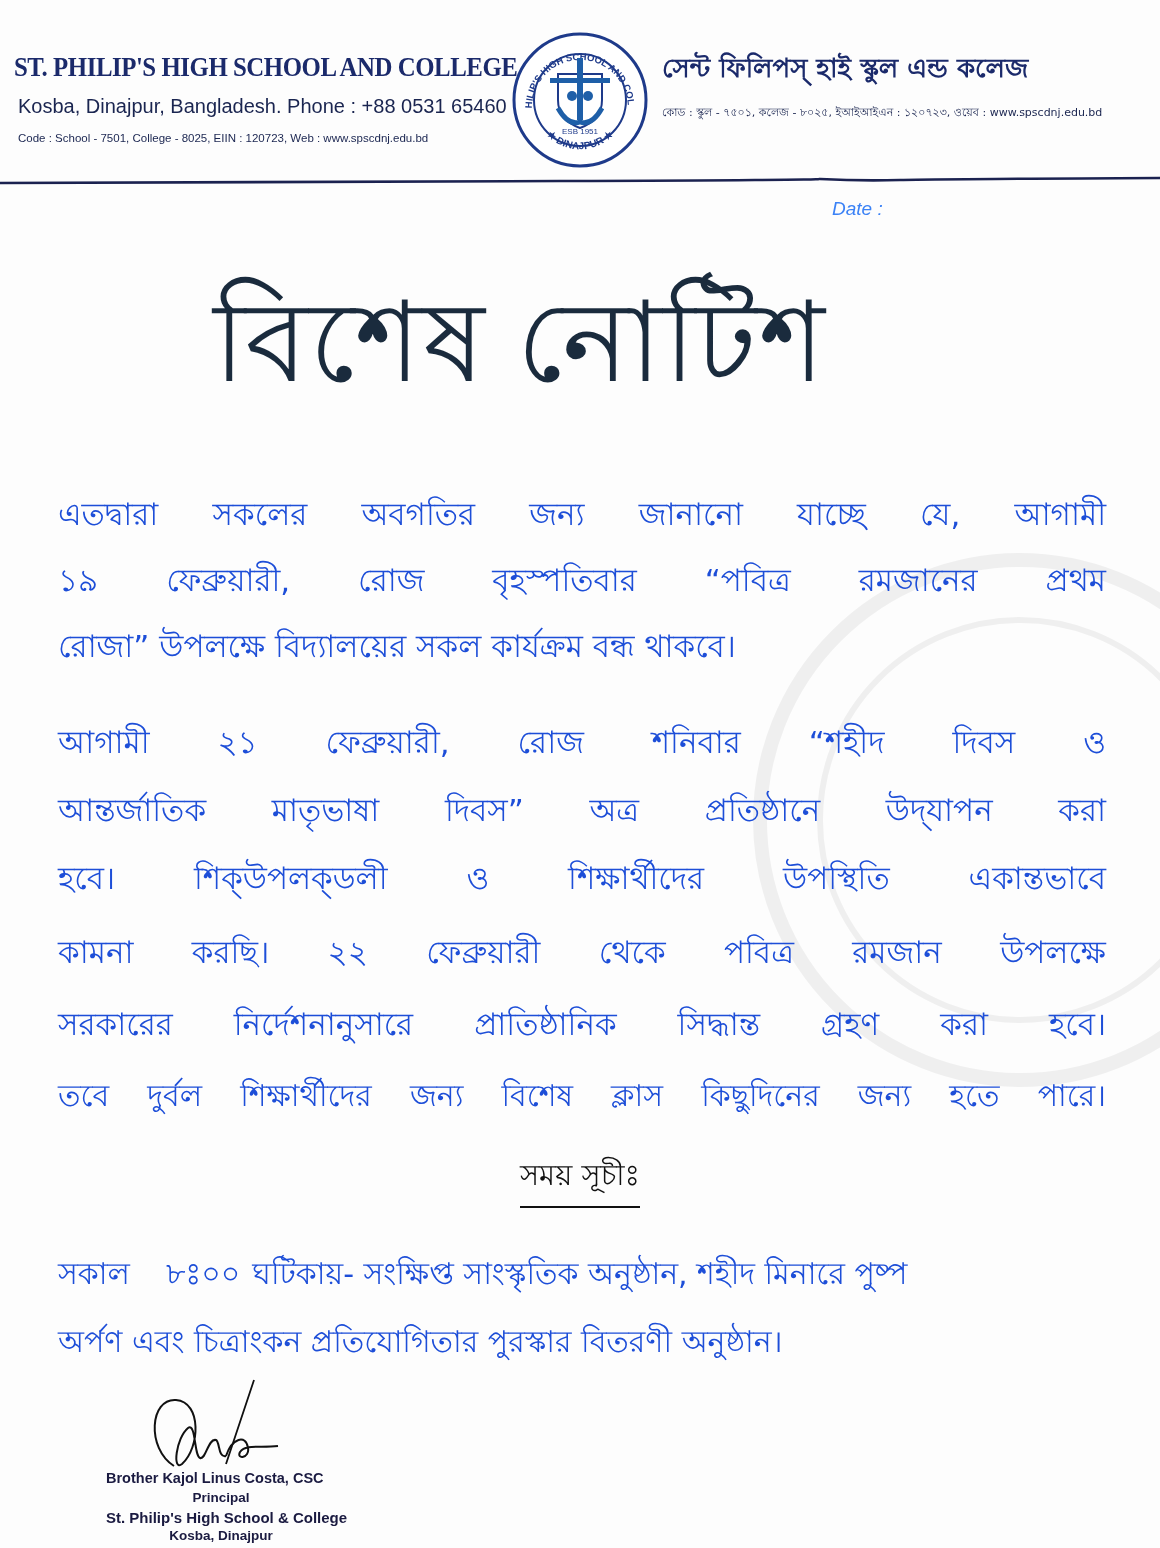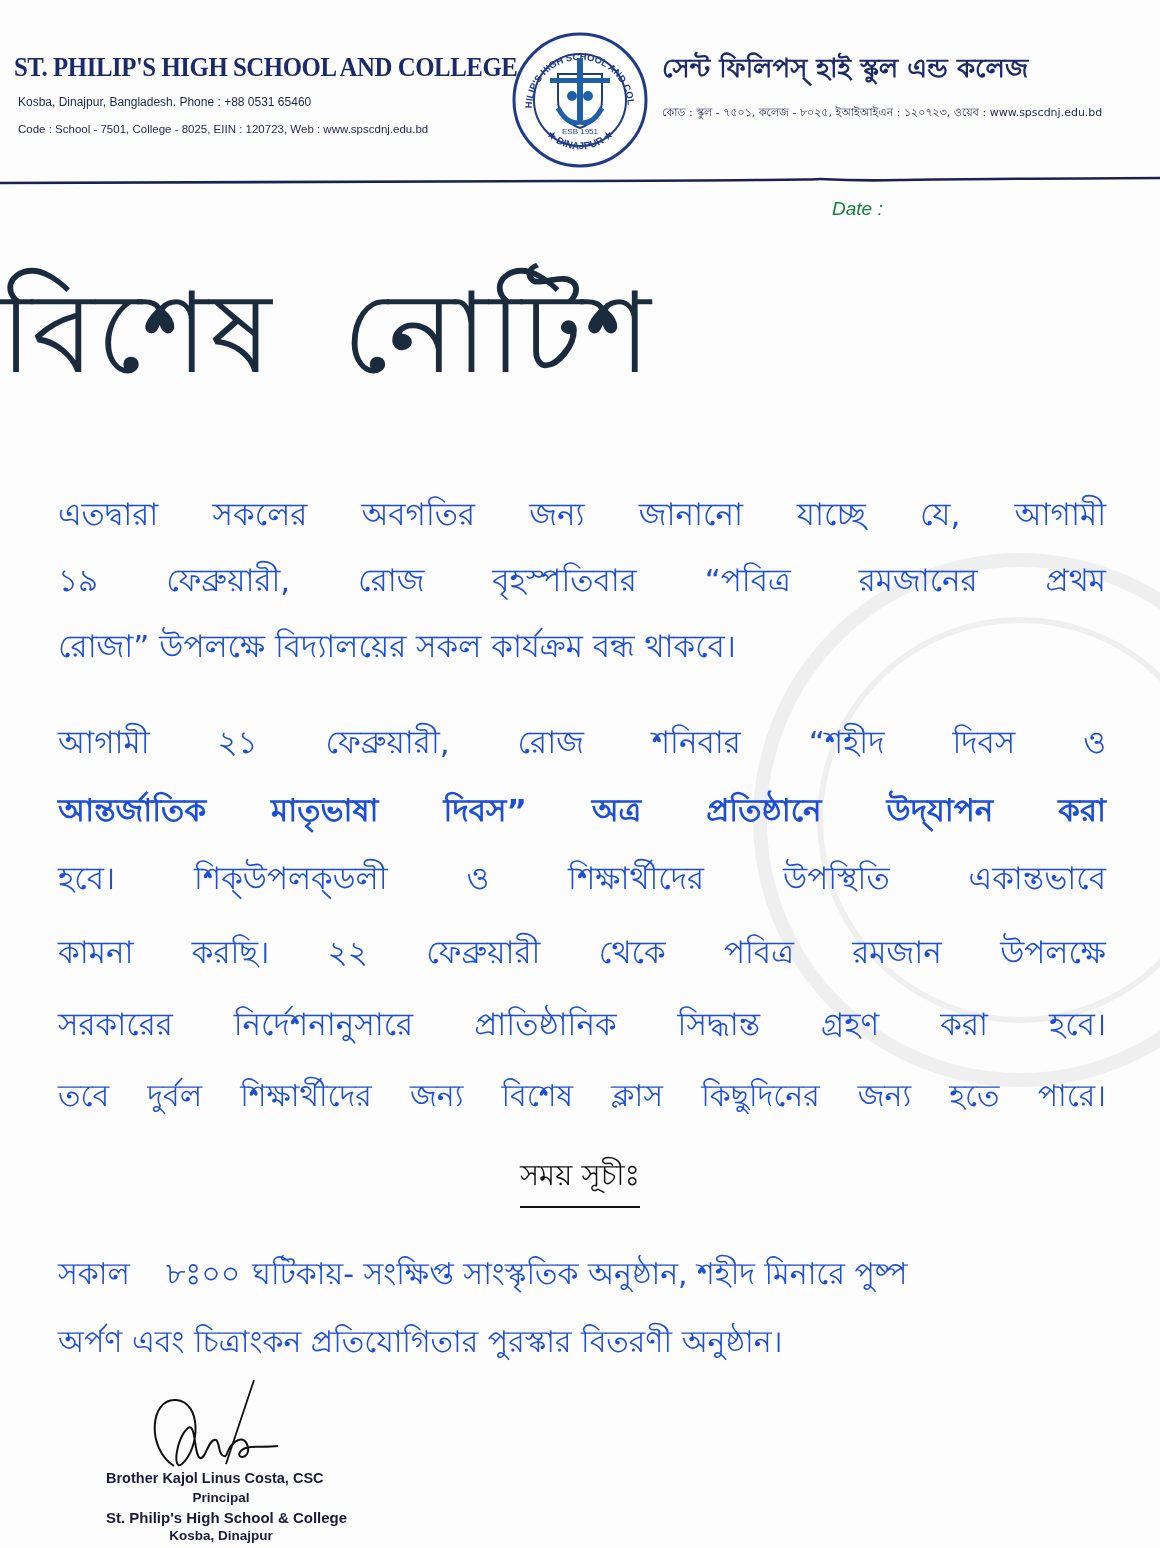--- a/index.html
+++ b/index.html
@@ -40,21 +40,21 @@
       font-size: 27px;
       color: #1b2a6b;
       letter-spacing: -0.5px;
       white-space: nowrap;
       transform: scaleX(0.92);
       transform-origin: left center;
     }
     .lh-left .address-en {
       margin-top: 12px;
       font-family: "Liberation Sans", sans-serif;
-      font-size: 12px;
+      font-size: 20px;
       color: #1a2550;
       white-space: nowrap;
       padding-left: 4px;
     }
     .lh-left .code-en {
       margin-top: 14px;
       font-family: "Liberation Sans", sans-serif;
       font-size: 11.5px;
       color: #1a2550;
       white-space: nowrap;
@@ -101,29 +101,30 @@
       width: 1160px;
       height: 12px;
     }
 
     .date-label {
       position: absolute;
       left: 832px; top: 198px;
       font-family: "Liberation Sans", sans-serif;
       font-style: italic;
       font-size: 19px;
-      color: #15803d;
+      color: #3b82f6;
     }
 
     
     .notice-title {
       position: absolute;
       left: 0; top: 268px;
       width: 1040px;
-      font-family: Liberation Mono, monospace;
+      text-align: center;
+      font-family: Liberation Serif, serif;
       font-size: 112px;
       font-weight: normal;
       color: #1a2b3d;
       line-height: 150px;
       letter-spacing: 2px;
       white-space: nowrap;
     }
 
     
     .body-text {
@@ -138,21 +139,21 @@
       white-space: nowrap;
       line-height: 40px;
     }
     .line-last { text-align-last: left; }
 
     .p1-l1 { top: 494px; }
     .p1-l2 { top: 560px; }
     .p1-l3 { top: 626px; }
 
     .p2-l1 { top: 722px; }
-    .p2-l2 { top: 790px; font-weight: bold; }
+    .p2-l2 { top: 790px; }
     .p2-l3 { top: 858px; }
     .p2-l4 { top: 932px; }
     .p2-l5 { top: 1004px; }
     .p2-l6 { top: 1076px; font-size: 30px; }
 
     .schedule-heading {
       position: absolute;
       left: 0; top: 1152px;
       width: 1160px;
       text-align: center;

